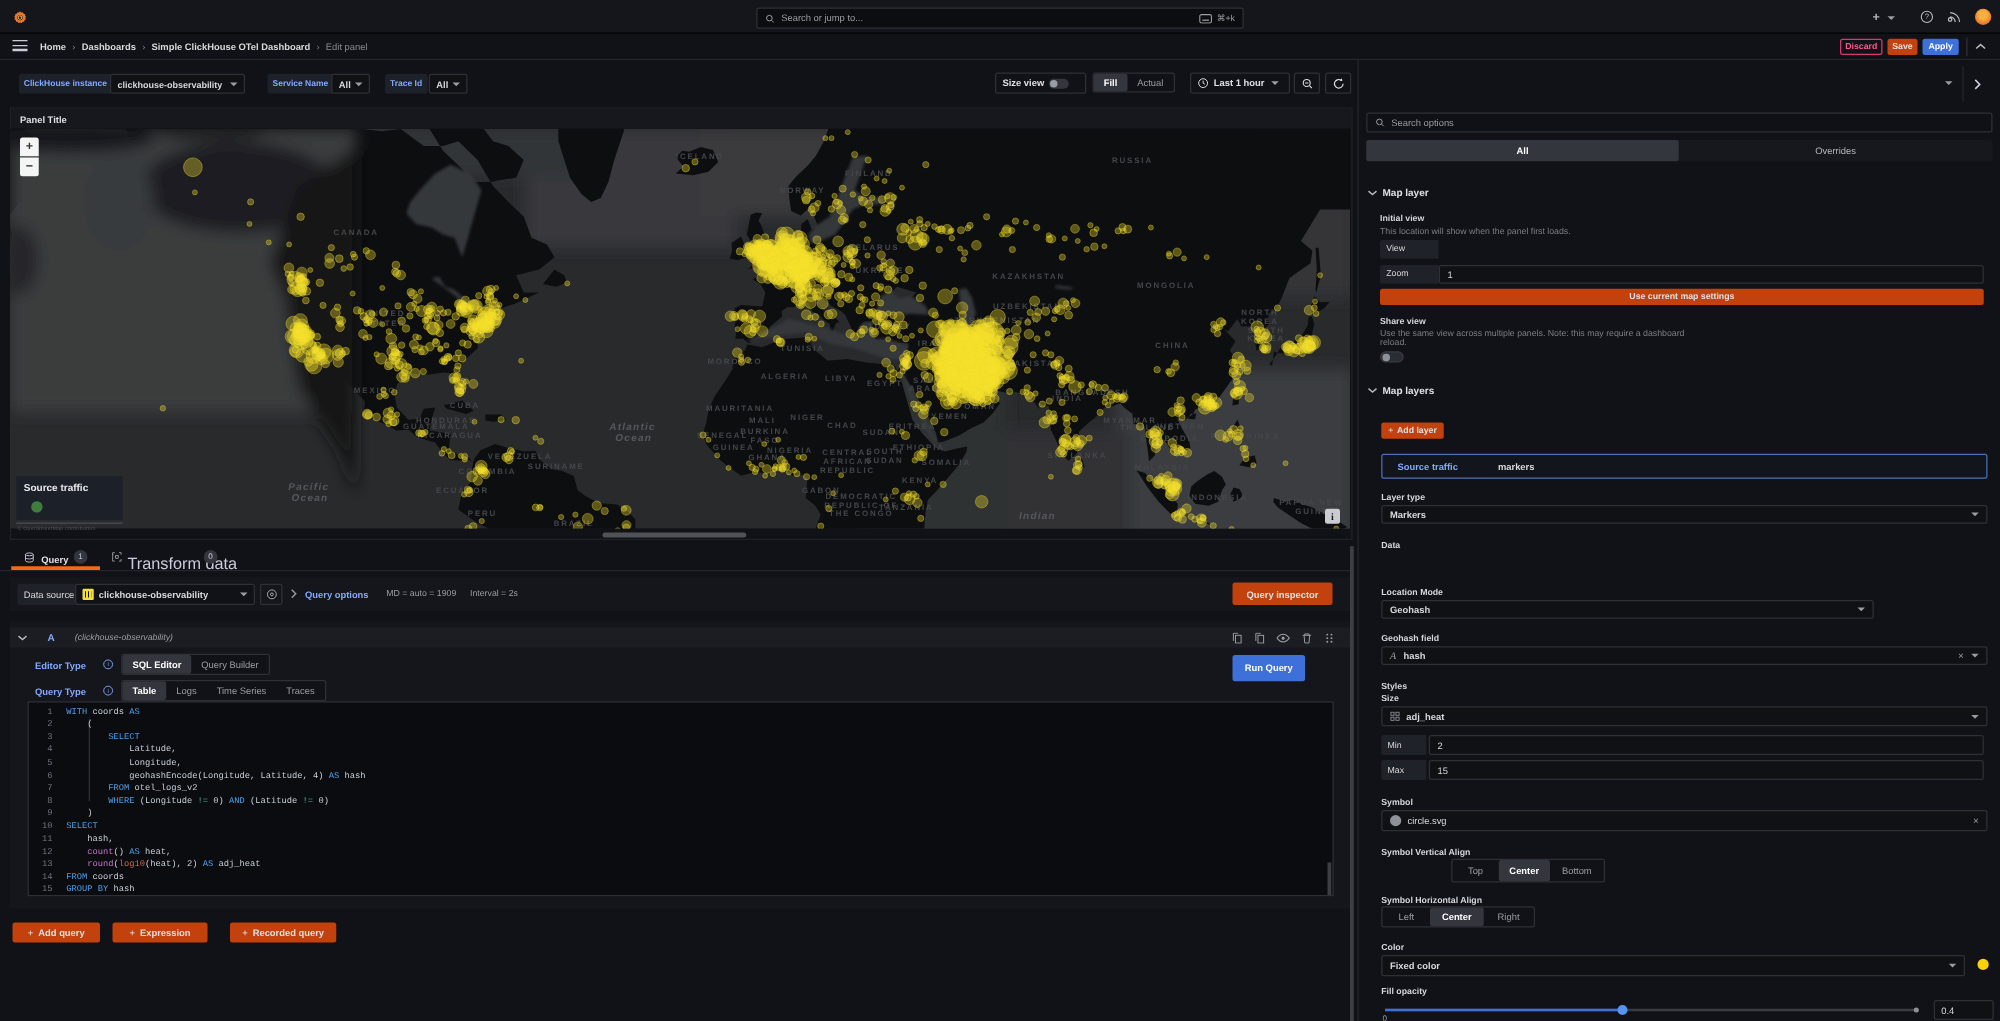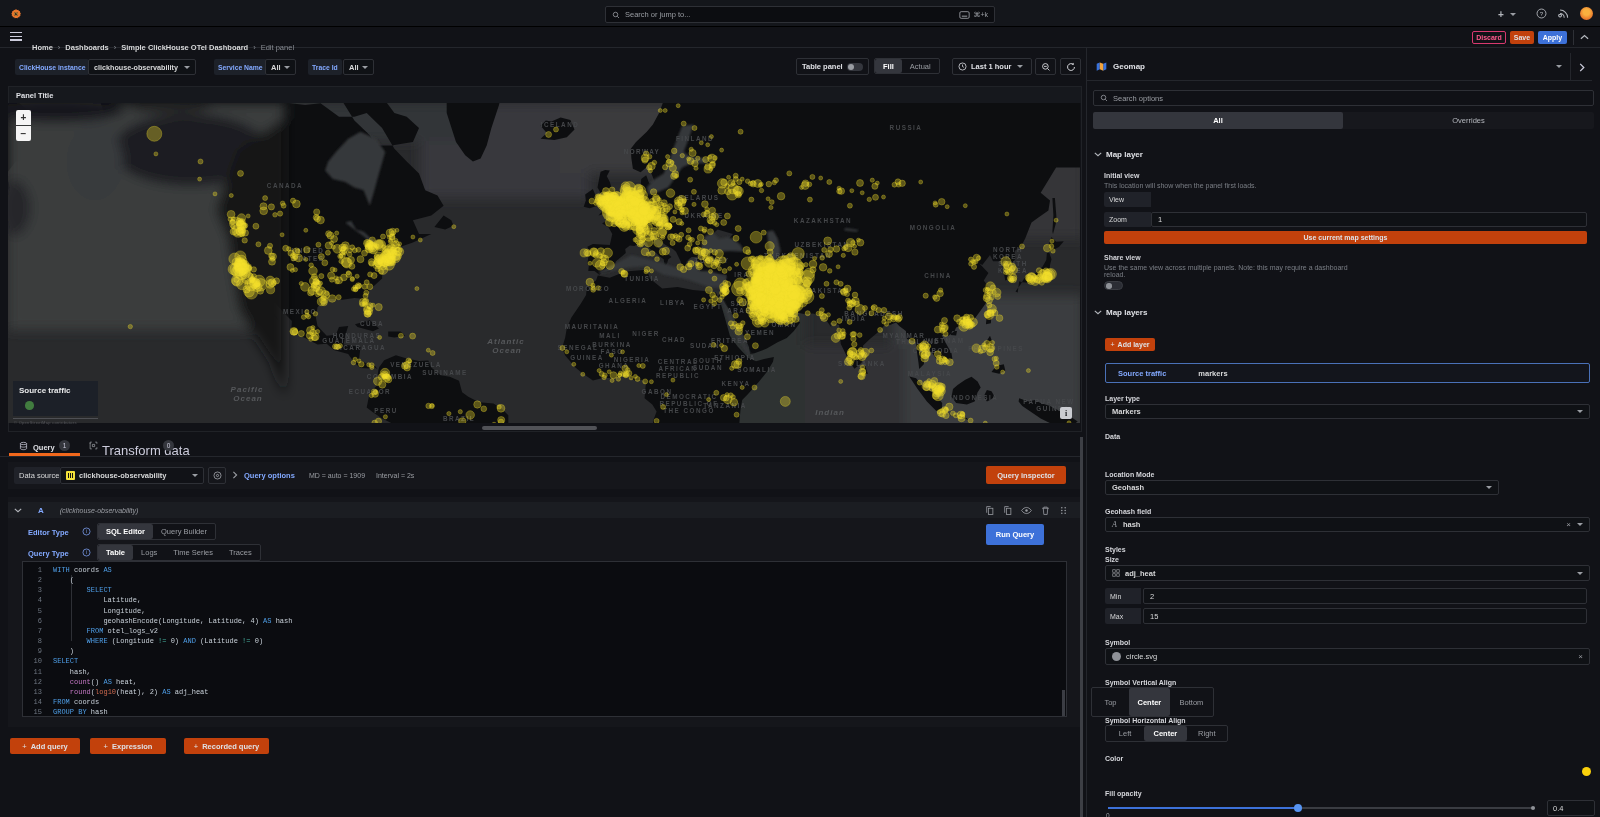--- a/index.html
+++ b/index.html
@@ -53,21 +53,21 @@
       <path d="M3 13a2 2 0 1 1 0.01 0zM3 8a6 6 0 0 1 6 6M3 3a11 11 0 0 1 11 11" fill="none" stroke="#b4b7bd" stroke-width="1.5"></path>
     </svg>
 <div class="abs" style="left:1580px;top:7px;width:13px;height:13px;border-radius:50%;background:radial-gradient(circle at 50% 40%,#f9b03f 30%,#e8762c 70%)"></div>
 
 <div class="abs" style="left:0;top:27px;width:1600px;height:21px;border-bottom:1px solid #24262c"></div>
 <div class="abs" style="left:10px;top:32px;width:12px;height:9px">
  <div style="height:1.4px;background:#ccccdc;margin-bottom:2.2px"></div>
       <div style="height:1.4px;background:#ccccdc;margin-bottom:2.2px"></div>
       <div style="height:1.4px;background:#ccccdc"></div>
 </div>
-<div class="abs txt" style="left:32px;top:44px;display:flex;align-items:center;color:#c7c8cd">
+<div class="abs txt" style="left:32px;top:34px;display:flex;align-items:center;color:#c7c8cd">
  <span class="bold" style="color:#d8d9da">Home</span>
       <span class="sec" style="margin:0 5px">›</span>
  <span class="bold" style="color:#d8d9da">Dashboards</span>
       <span class="sec" style="margin:0 5px">›</span>
  <span class="bold" style="color:#d8d9da">Simple ClickHouse OTel Dashboard</span>
       <span class="sec" style="margin:0 5px">›</span>
  <span class="sec">Edit panel</span>
 </div>
 <div class="abs btn" style="left:1472px;top:31px;width:34px;height:13px;border:1px solid #d8396f;color:#ff5a8c;background:transparent;font-size:7px">Discard</div>
 <div class="abs btn btn-sec" style="left:1510px;top:31px;width:24px;height:13px;font-size:7px">Save</div>
@@ -86,21 +86,21 @@
 <div class="abs input" style="left:265px;top:59px;width:31px;height:16px;padding:0 5px;font-weight:bold;justify-content:space-between">
       <span>All</span>
       <span class="caret"></span>
     </div>
 <div class="abs chip" style="left:308px;top:59px;height:16px;font-size:6.8px;padding:0 4px;white-space:nowrap">Trace Id</div>
 <div class="abs input" style="left:343px;top:59px;width:31px;height:16px;padding:0 5px;font-weight:bold;justify-content:space-between">
       <span>All</span>
       <span class="caret"></span>
     </div>
 <div class="abs border" style="left:796px;top:58px;width:73px;height:17px;border-radius:2px;display:flex;align-items:center;padding:0 5px">
- <span style="font-size:7.5px;color:#dfe0e5;font-weight:bold">Table panel</span>
+ <span style="font-size:7.5px;color:#dfe0e5;font-weight:bold">Size view</span>
  <span style="margin-left:4px;width:16px;height:8px;border-radius:4px;background:#34363d;position:relative">
         <span style="position:absolute;left:1px;top:1px;width:6px;height:6px;border-radius:50%;background:#9a9da3"></span>
       </span>
 </div>
 <div class="abs seg" style="left:874px;top:58px;height:16px">
       <div class="on">Fill</div>
       <div>Actual</div>
     </div>
 <div class="abs border" style="left:952px;top:58px;width:80px;height:17px;border-radius:2px;display:flex;align-items:center;padding:0 5px;white-space:nowrap">
  <svg width="9" height="9" viewBox="0 0 16 16">
@@ -2274,29 +2274,20 @@
 <span class="k">FROM</span> coords
 <span class="k">GROUP</span> <span class="k">BY</span> hash</pre>
 <div style="position:absolute;right:1px;top:128px;width:3px;height:26px;background:#3b3d44"></div>
 </div>
 <div class="abs btn btn-sec" style="left:10px;top:738px;width:70px;height:16px;font-size:7.5px"><span style="font-weight:normal;margin-right:4px">+</span>Add query</div>
 <div class="abs btn btn-sec" style="left:90px;top:738px;width:76px;height:16px;font-size:7.5px"><span style="font-weight:normal;margin-right:4px">+</span>Expression</div>
 <div class="abs btn btn-sec" style="left:184px;top:738px;width:85px;height:16px;font-size:7.5px"><span style="font-weight:normal;margin-right:4px">+</span>Recorded query</div>
 <div class="abs" style="left:1080px;top:437px;width:3px;height:380px;background:#3d3f45"></div>
 
 <div class="abs" style="left:1086px;top:48px;width:1px;height:769px;background:#24262c"></div>
-<div class="abs" style="left:1087px;top:53px;width:505px;height:28px;border-bottom:1px solid #24262c;display:flex;align-items:center">
- <svg style="margin-left:9px" width="11" height="11" viewBox="0 0 16 16">
-        <path d="M1 4l5-2.2V12L1 14.2zM6 1.8L10 4v10.2L6 12zM10 4l5-2.2V12L10 14.2z" fill="none" stroke="#9a9da3" stroke-width="0"></path>
-        <path d="M1 4l4.5-2V12L1 14zM10.5 4l4.5-2V12l-4.5 2z" fill="#3871dc"></path>
-        <path d="M5.5 2L10.5 4v10L5.5 12z" fill="#f2a33c"></path>
-      </svg>
- <span class="bold" style="margin-left:6px;font-size:8px;color:#dfe0e5">Geomap</span>
-
-</div>
 <div class="abs caret" style="left:1556px;top:65px"></div>
 <div class="abs" style="left:1570px;top:53px;width:22px;height:28px;border-left:1px solid #24262c;display:flex;align-items:center;justify-content:center">
  <svg width="6" height="9" viewBox="0 0 6 10">
         <path d="M1 1l4 4-4 4" fill="none" stroke="#ccccdc" stroke-width="1.4"></path>
       </svg>
 </div>
 <div class="abs input" style="left:1093px;top:90px;width:501px;height:16px;padding:0 6px;background:#101116">
  <svg width="8" height="8" viewBox="0 0 16 16">
         <circle cx="7" cy="7" r="4.5" fill="none" stroke="#9a9da3" stroke-width="1.6"></circle>
         <line x1="10.5" y1="10.5" x2="14" y2="14" stroke="#9a9da3" stroke-width="1.6"></line>
@@ -2375,32 +2366,36 @@
 <div class="abs input" style="left:1143px;top:608px;width:444px;height:16px;padding:0 6px">15</div>
 <div class="abs lbl" style="left:1105px;top:639px">Symbol</div>
 <div class="abs sel" style="left:1105px;top:648px;width:485px;height:17px">
  <span style="display:flex;align-items:center">
         <span style="width:9px;height:9px;border-radius:50%;background:#8e9197;margin-right:5px"></span>
         <span style="font-weight:normal">circle.svg</span>
       </span>
  <span style="color:#9a9da3;font-size:8px">×</span>
 </div>
 <div class="abs lbl" style="left:1105px;top:679px">Symbol Vertical Align</div>
-<div class="abs seg" style="left:1091px;top:687px;height:30px;width:123px">
+<div class="abs seg" style="left:1161px;top:687px;height:19px;width:123px">
       <div style="flex:1">Top</div>
       <div class="on" style="flex:1.2">Center</div>
       <div style="flex:1.3">Bottom</div>
     </div>
 <div class="abs lbl" style="left:1105px;top:717px">Symbol Horizontal Align</div>
 <div class="abs seg" style="left:1105px;top:725px;height:17px;width:123px">
       <div style="flex:1">Left</div>
       <div class="on" style="flex:1.2">Center</div>
       <div style="flex:1.1">Right</div>
     </div>
 <div class="abs lbl" style="left:1105px;top:755px">Color</div>
+<div class="abs sel" style="left:1105px;top:764px;width:467px;height:17px">
+      <span style="font-weight:bold">Fixed color</span>
+      <span class="caret"></span>
+    </div>
 <div class="abs" style="left:1582px;top:767px;width:9px;height:9px;border-radius:50%;background:#fbd10b"></div>
 <div class="abs lbl" style="left:1105px;top:790px">Fill opacity</div>
 <div class="abs" style="left:1108px;top:807px;width:427px;height:2px;background:#3a3c42"></div>
 <div class="abs" style="left:1108px;top:807px;width:190px;height:2px;background:#3d71d9"></div>
 <div class="abs" style="left:1294px;top:804px;width:8px;height:8px;border-radius:50%;background:#5794f2"></div>
 <div class="abs" style="left:1531px;top:806px;width:4px;height:4px;border-radius:50%;background:#8e9197"></div>
 <div class="abs input" style="left:1547px;top:800px;width:48px;height:16px;padding:0 5px">0.4</div>
 <div class="abs" style="left:1106px;top:812px;font-size:6.5px;color:#9a9da3">0</div>
 </div>
 </body></html>

